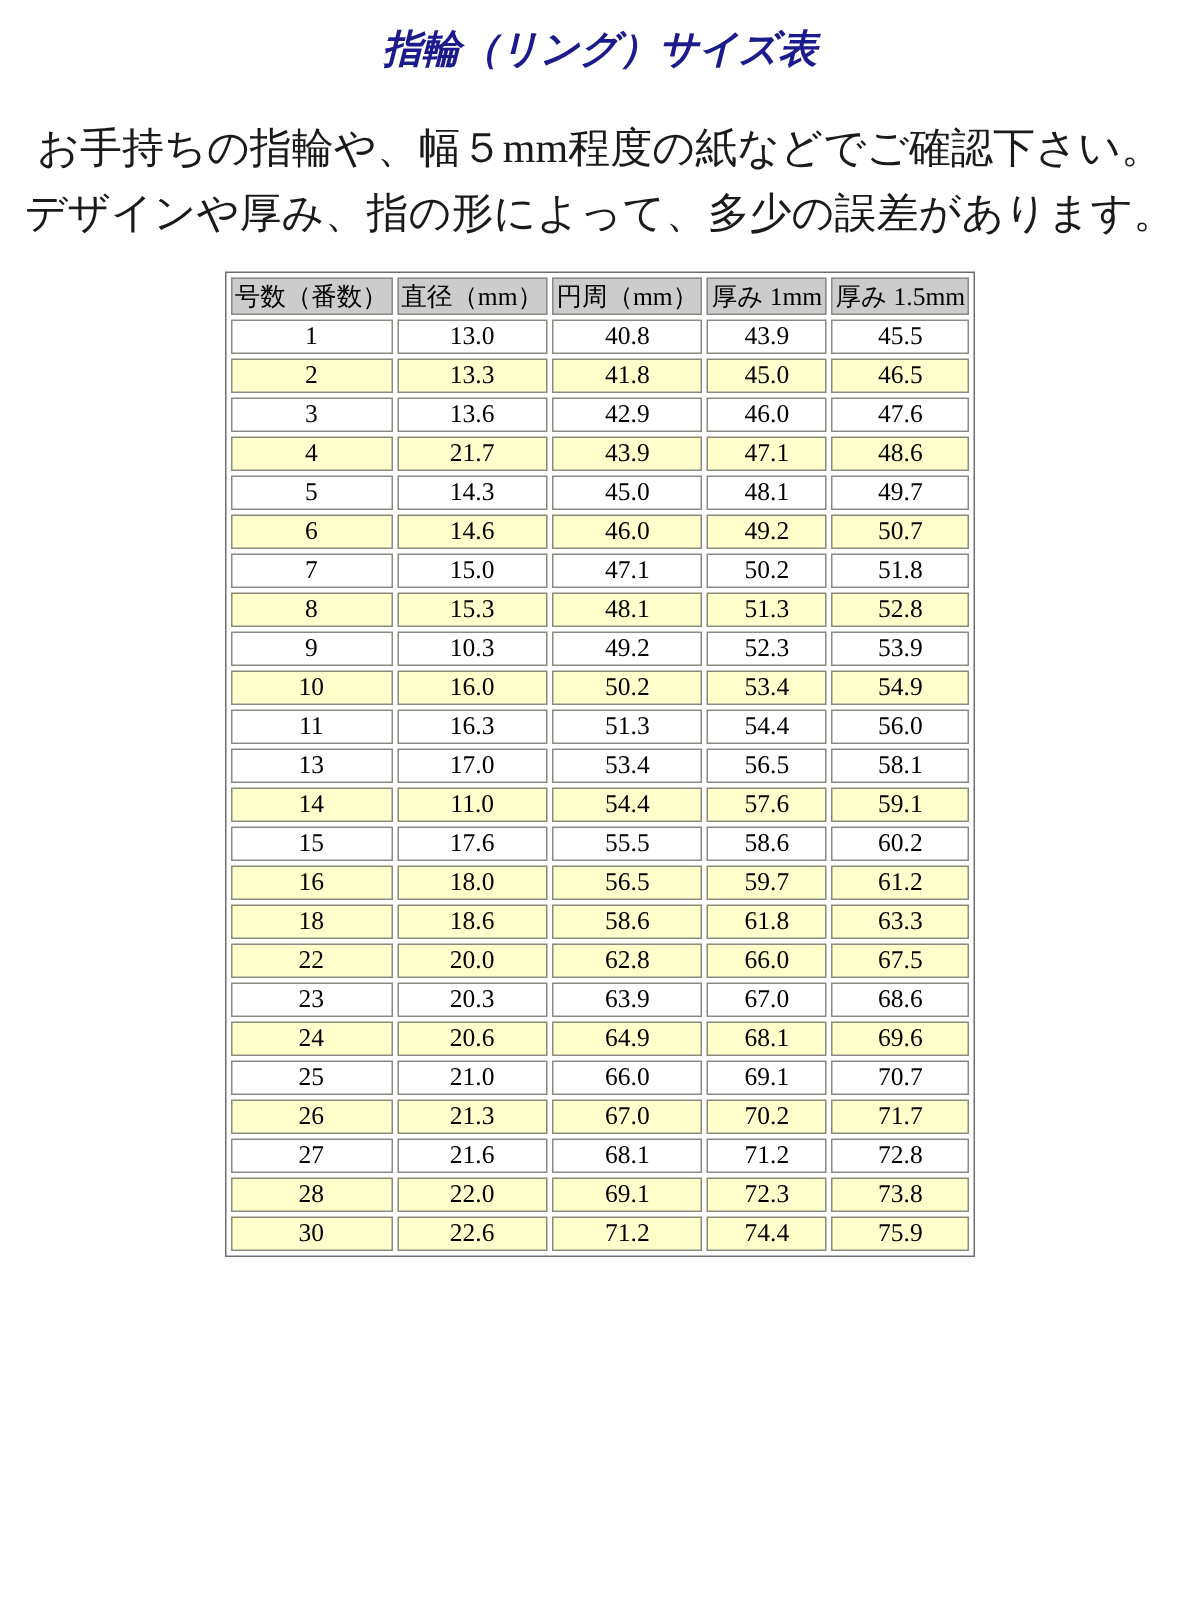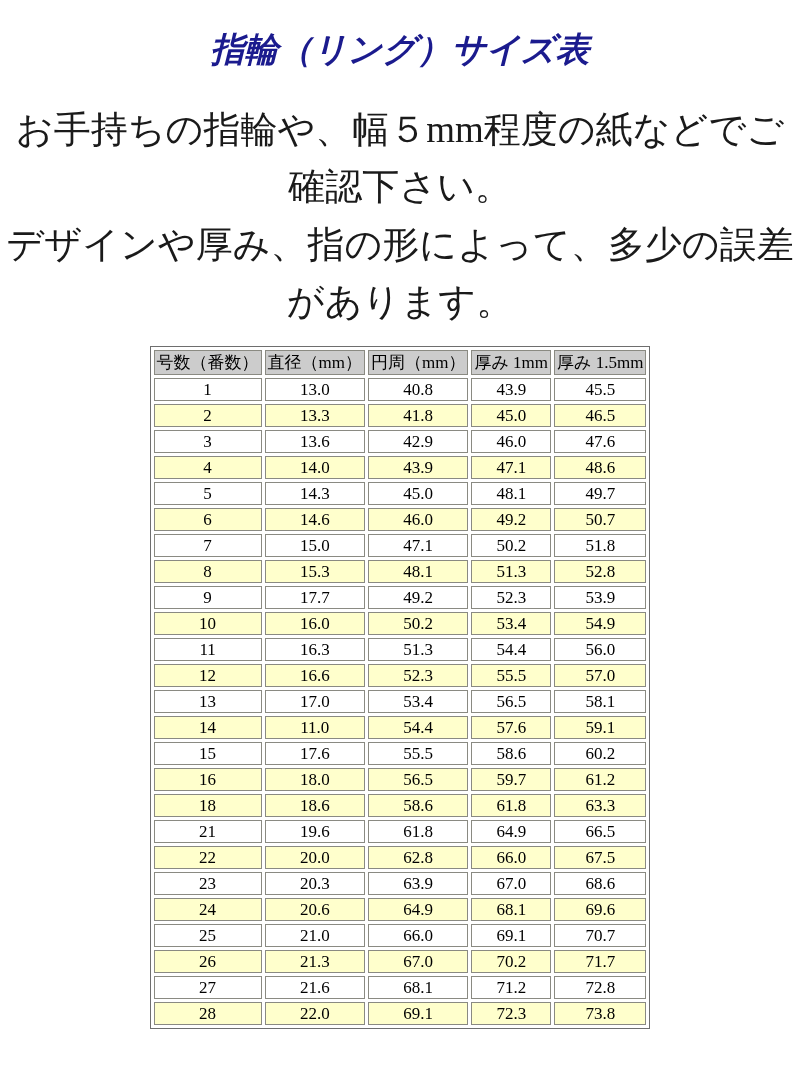--- a/index.html
+++ b/index.html
@@ -15,32 +15,32 @@
   html, body {
     margin: 0;
     padding: 0;
     width: 800px;
     height: 1080px;
     background: #ffffff;
     font-family: "Liberation Serif", "DejaVu Serif", serif;
     overflow: hidden;
   }
   .page-title {
-    margin: 12px;
+    margin: 0;
     padding-top: 15px;
     text-align: center;
-    font-size: 34px;
+    font-size: 26px;
     font-weight: bold;
     font-style: italic;
     color: var(--title_color);
   }
   .description {
     margin-top: 28px;
     text-align: center;
-    font-size: 37px;
+    font-size: 28px;
     line-height: 1.55;
     color: var(--text_color);
   }
   table.ring-table {
     margin: 16px auto 0 auto;
     border-collapse: separate;
     border-spacing: 3px;
     border: 1px solid var(--outer_border_color);
     background: #ffffff;
   }
@@ -103,21 +103,21 @@
       </tr>
       <tr>
         <td>3</td>
         <td>13.6</td>
         <td>42.9</td>
         <td>46.0</td>
         <td>47.6</td>
       </tr>
       <tr class="stripe">
         <td>4</td>
-        <td>14.0</td>
+        <td>21.7</td>
         <td>43.9</td>
         <td>47.1</td>
         <td>48.6</td>
       </tr>
       <tr>
         <td>5</td>
         <td>14.3</td>
         <td>45.0</td>
         <td>48.1</td>
         <td>49.7</td>
@@ -138,46 +138,39 @@
       </tr>
       <tr class="stripe">
         <td>8</td>
         <td>15.3</td>
         <td>48.1</td>
         <td>51.3</td>
         <td>52.8</td>
       </tr>
       <tr>
         <td>9</td>
-        <td>17.7</td>
+        <td>10.3</td>
         <td>49.2</td>
         <td>52.3</td>
         <td>53.9</td>
       </tr>
       <tr class="stripe">
         <td>10</td>
         <td>16.0</td>
         <td>50.2</td>
         <td>53.4</td>
         <td>54.9</td>
       </tr>
       <tr>
         <td>11</td>
         <td>16.3</td>
         <td>51.3</td>
         <td>54.4</td>
         <td>56.0</td>
       </tr>
-      <tr class="stripe">
-        <td>12</td>
-        <td>16.6</td>
-        <td>52.3</td>
-        <td>55.5</td>
-        <td>57.0</td>
-      </tr>
       <tr>
         <td>13</td>
         <td>17.0</td>
         <td>53.4</td>
         <td>56.5</td>
         <td>58.1</td>
       </tr>
       <tr class="stripe">
         <td>14</td>
         <td>11.0</td>
@@ -199,27 +192,20 @@
         <td>59.7</td>
         <td>61.2</td>
       </tr>
       <tr class="stripe">
         <td>18</td>
         <td>18.6</td>
         <td>58.6</td>
         <td>61.8</td>
         <td>63.3</td>
       </tr>
-      <tr>
-        <td>21</td>
-        <td>19.6</td>
-        <td>61.8</td>
-        <td>64.9</td>
-        <td>66.5</td>
-      </tr>
       <tr class="stripe">
         <td>22</td>
         <td>20.0</td>
         <td>62.8</td>
         <td>66.0</td>
         <td>67.5</td>
       </tr>
       <tr>
         <td>23</td>
         <td>20.3</td>
@@ -255,14 +241,21 @@
         <td>71.2</td>
         <td>72.8</td>
       </tr>
       <tr class="stripe">
         <td>28</td>
         <td>22.0</td>
         <td>69.1</td>
         <td>72.3</td>
         <td>73.8</td>
       </tr>
+      <tr class="stripe">
+        <td>30</td>
+        <td>22.6</td>
+        <td>71.2</td>
+        <td>74.4</td>
+        <td>75.9</td>
+      </tr>
     </tbody>
 </table>
 
 </body></html>

